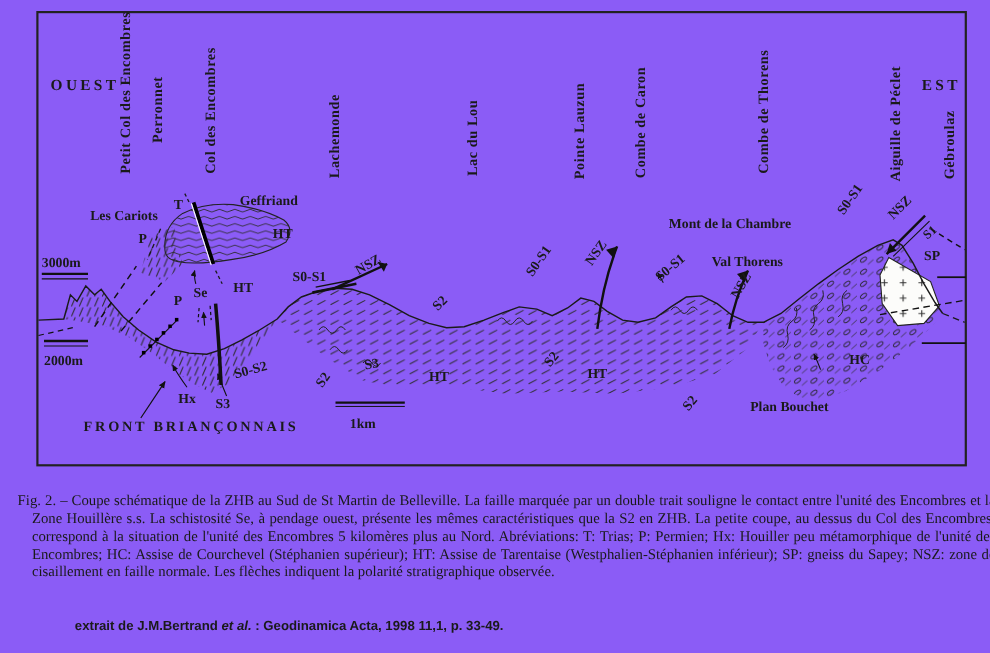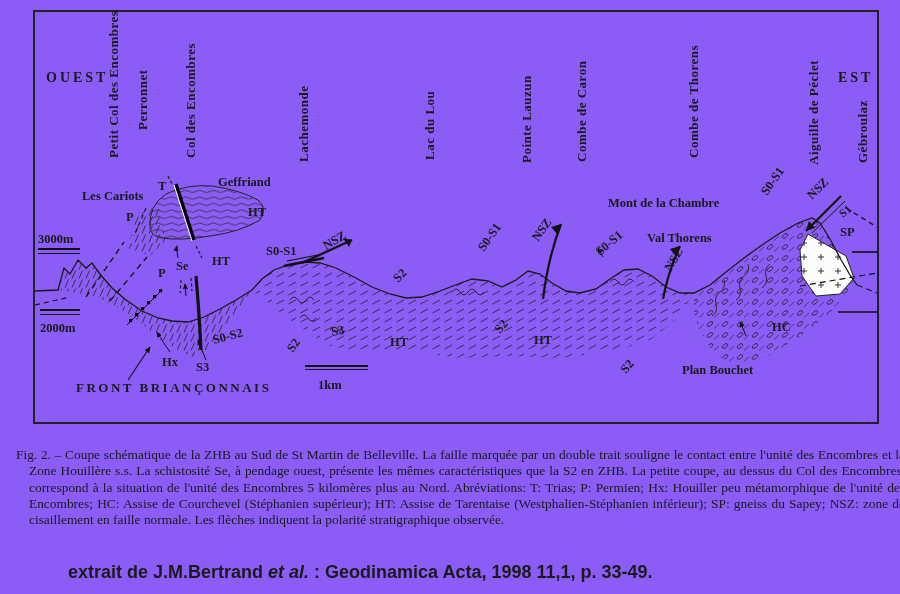--- a/index.html
+++ b/index.html
@@ -10,21 +10,21 @@
   .dir{font-size:14px;font-weight:bold;letter-spacing:3px;}
   .unit{font-size:12.5px;font-weight:bold;}
   .unit-sm{font-size:11.5px;font-weight:bold;}
   .place{font-size:12.5px;font-weight:bold;}
   .front{font-size:13px;font-weight:bold;letter-spacing:2.5px;}
   .caption{position:absolute;left:16px;top:447px;width:876px;
            font-size:13.4px;line-height:16.3px;text-align:justify;
            padding-left:13px;text-indent:-13px;}
   .caption .lead{font-weight:normal;}
   .credit{position:absolute;left:68px;top:562px;
-          font-family:"Liberation Sans", sans-serif;font-weight:bold;font-size:18px;}
+          font-family:"Liberation Sans", sans-serif;font-weight:bold;font-size:12px;}
   .credit .it{font-style:italic;}
 </style>
 </head>
 <body>
 
 <div class="page">
 
 <svg width="900" height="440" viewBox="0 0 900 440">
   <defs>
     <pattern id="pValley" width="7" height="9" patternUnits="userSpaceOnUse">

